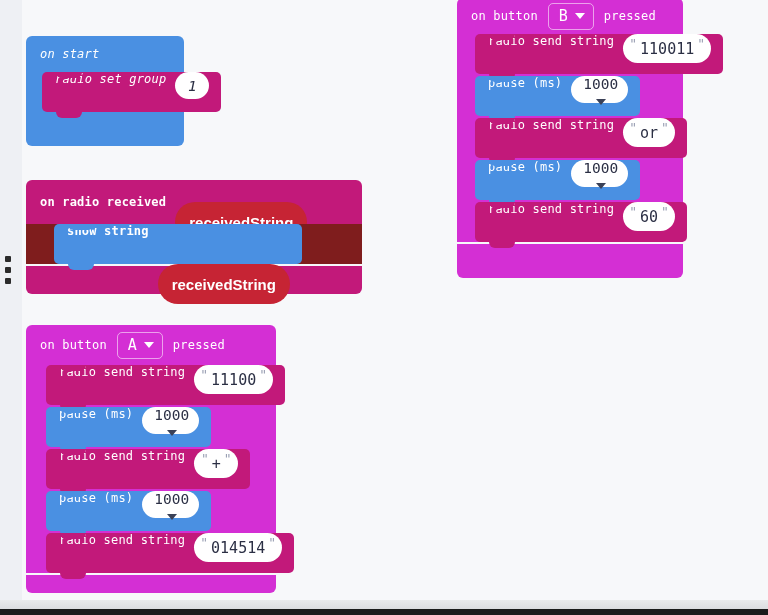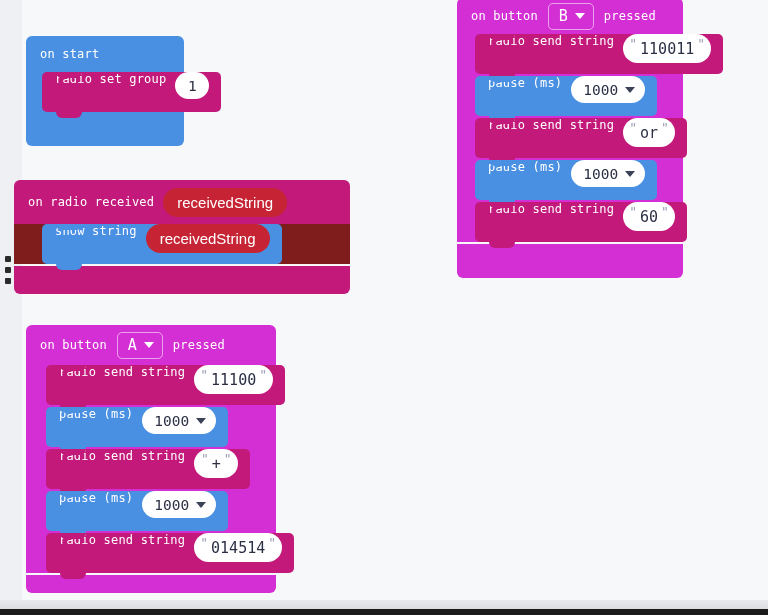--- a/index.html
+++ b/index.html
@@ -85,53 +85,53 @@
     position:relative;top:-5px;
   }
   .field-str .q.l{ margin-right:2px; }
   .field-str .q.r{ margin-left:2px; }
   .field-str .v{ padding:0 1px; }
 
   .field-drop{
     background:#fff;border-radius:999px;height:27px;
     display:inline-flex;align-items:center;gap:7px;
     padding:0 10px 0 12px;margin-left:9px;box-sizing:border-box;
-    color:#2b2f44;font-size:14.5px;font-family:"DejaVu Sans Mono",monospace;
+    color:#2b2f44;font-size:14.5px;font-family:"DejaVu Sans Mono",monospace;flex-direction:column;
   }
   .caret{
     width:0;height:0;border-left:5px solid transparent;
     border-right:5px solid transparent;border-top:6px solid #3b4157;
     display:inline-block;
   }
 
   
   .hat-drop{
     display:inline-flex;align-items:center;gap:7px;
     border:1.5px solid rgba(255,255,255,.55);border-radius:5px;
     height:27px;padding:0 8px 0 10px;margin:0 10px;box-sizing:border-box;
     color:#fff;font-size:15px;font-family:"DejaVu Sans Mono",monospace;
   }
   .hat-drop .caret{ border-top-color:#fff; }
 
   
   .reporter{
-    background:#C62434;border-radius:999px;height:29px;
+    background:#C62434;border-radius:999px;height:40px;
     display:inline-flex;align-items:center;justify-content:center;
     padding:0 14px;margin-left:9px;box-sizing:border-box;
     color:#fff;font-size:15px;
-    font-family:"Liberation Sans",sans-serif;white-space:nowrap;
-  }
-
-  
-  #script-onstart{ left:26px; top:36px; width:158px; }
+    font-family:"Liberation Sans",sans-serif;white-space:nowrap;margin-top:40px;
+  }
+
+  
+  #script-onstart{ left:26px; top:36px; width:158px;font-style:italic; }
   #script-onstart .hat-head{ background:#4A90E2; height:36px; }
   #script-onstart .hat-body{ background:#4A90E2; padding:0 0 4px 16px; }
   #script-onstart .hat-foot{ background:#4A90E2; height:28px; }
 
-  #script-onradio{ left:14px; top:180px; width:336px; }
+  #script-onradio{ left:26px; top:180px; width:336px;font-weight:bold; }
   #script-onradio .hat-head{ background:#C2197A; height:44px; }
   #script-onradio .hat-body{ background:#7f1d1d; padding:0 0 0 28px; }
   #script-onradio .hat-foot{ background:#C2197A; height:28px; }
 
   #script-btnA{ left:26px; top:325px; width:250px; }
   #script-btnA .hat-head{ background:#D42FD4; height:40px; }
   #script-btnA .hat-body{ background:#D42FD4; padding:0 0 0 20px; }
   #script-btnA .hat-foot{ background:#D42FD4; height:18px; }
 
   #script-btnB{ left:457px; top:-2px; width:226px; }

